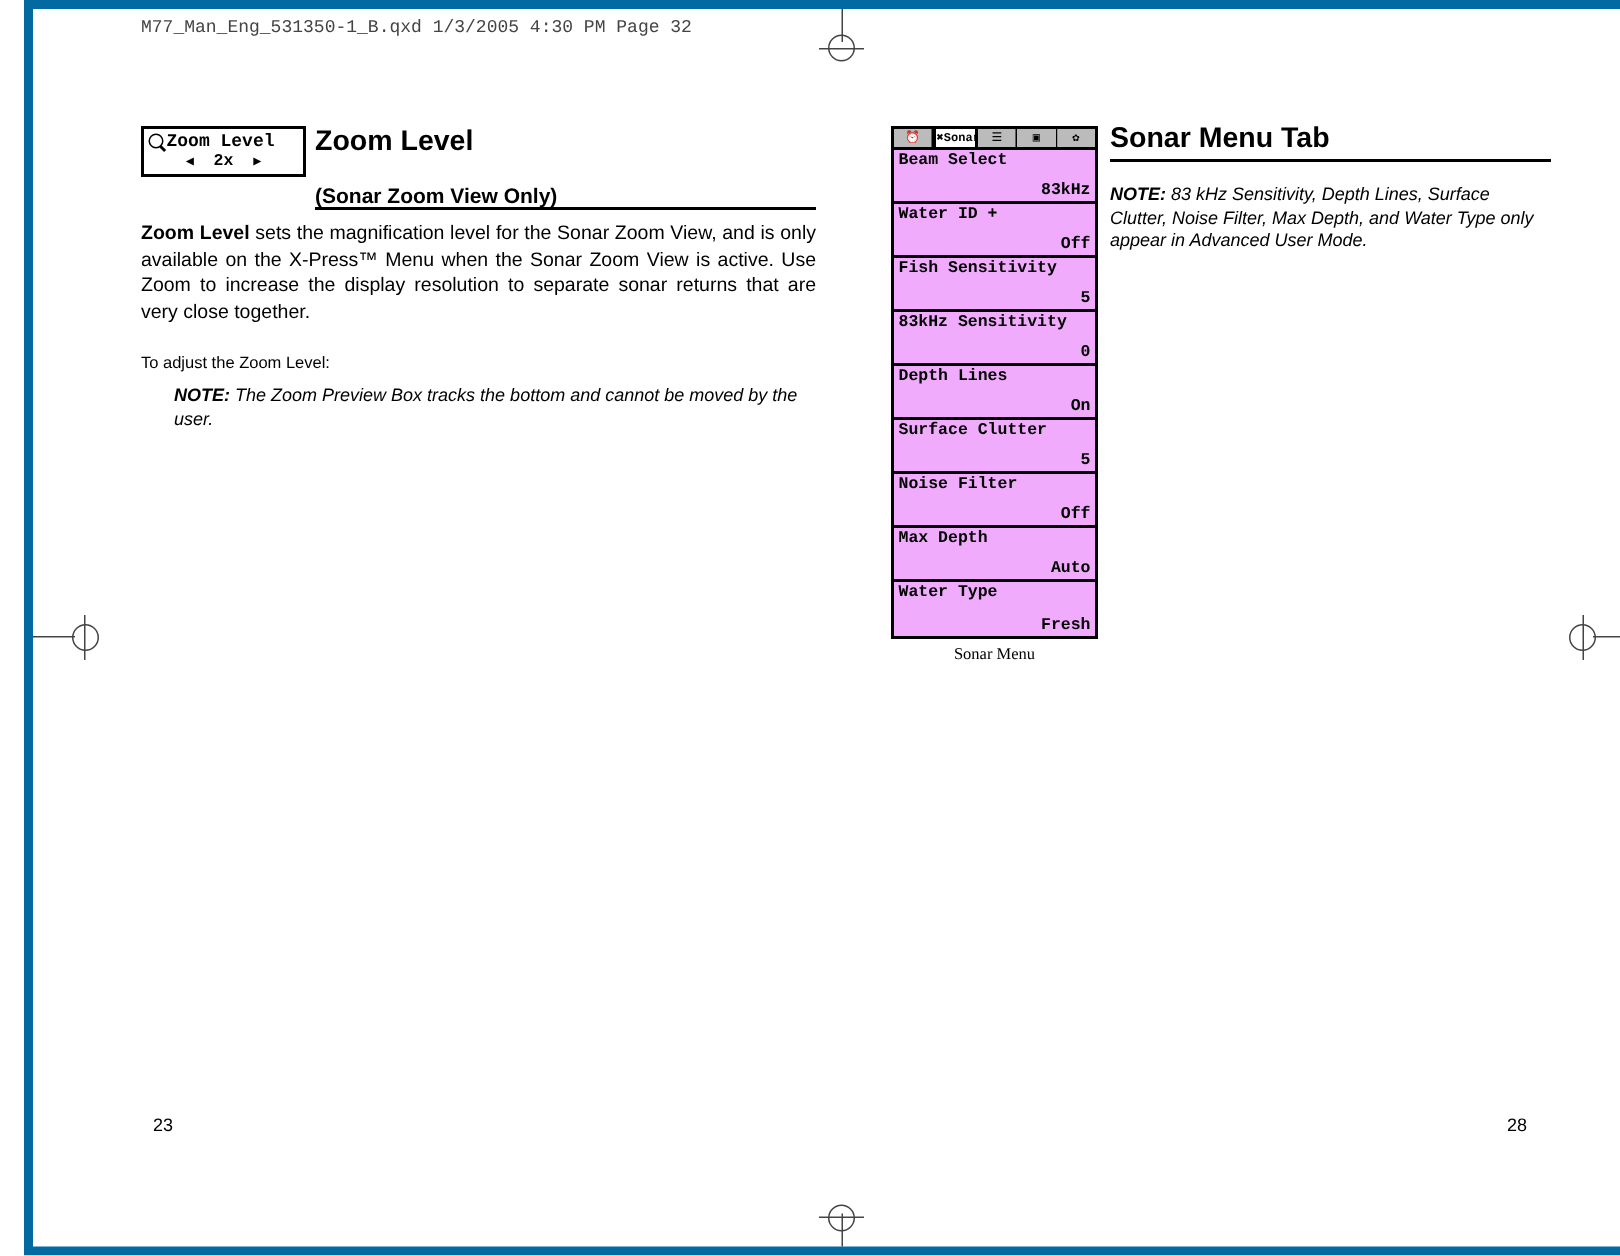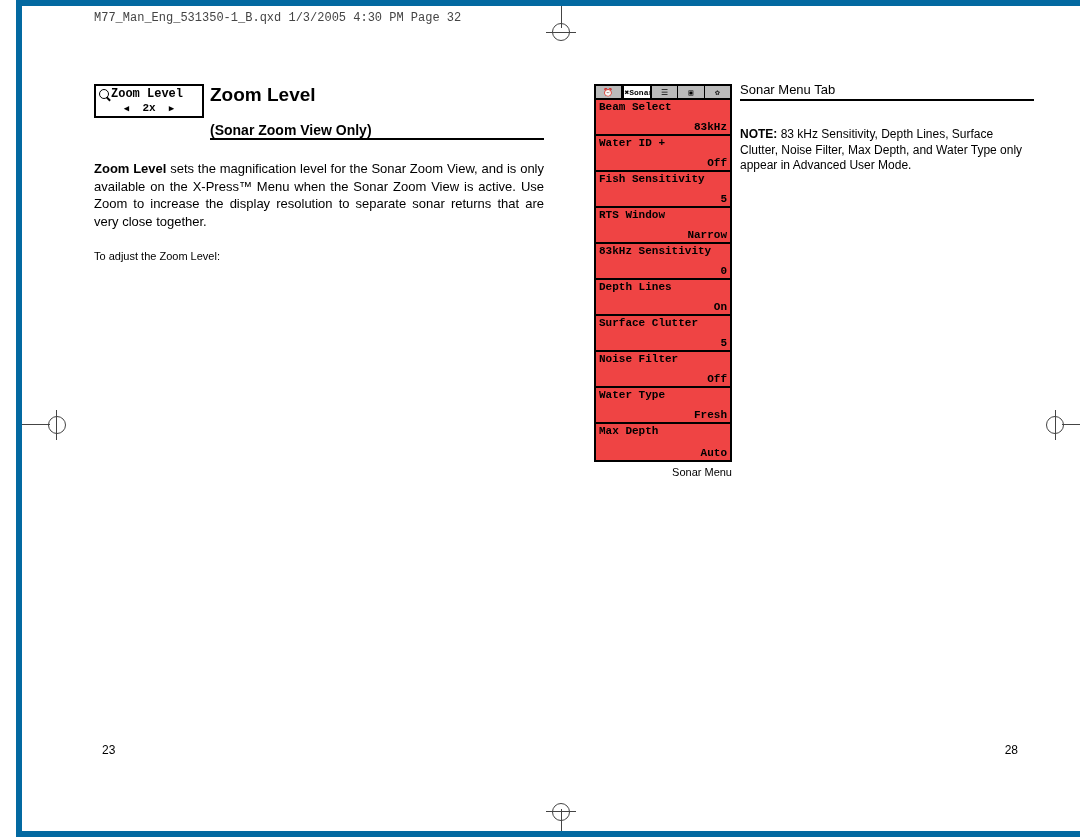--- a/index.html
+++ b/index.html
@@ -26,43 +26,43 @@
 .zoom-badge { display: inline-block; width: 110px; height: 34px; border: 2px solid #000; vertical-align: top; margin-right: 6px; }
 .zoom-badge-top { font-weight: bold; font-size: 12px; padding: 1px 3px; font-family: "Courier New", monospace; }
 .zoom-badge-bot { font-size: 11px; text-align: center; font-weight: bold; font-family: "Courier New", monospace; }
 .zoom-badge-bot .tri { font-size: 9px; }
 
 .h1 { font-weight: 900; font-size: 19px; display: inline-block; vertical-align: top; }
 .subtitle { font-weight: 900; font-size: 14px; border-bottom: 2px solid #000; display: block; margin-top: 16px; }
 .header-row { display: flex; align-items: flex-start; }
 .header-text { flex: 1; }
 
-.body-text { font-size: 13px; line-height: 1.35; text-align: justify; margin-top: 20px; }
+.body-text { font-size: 13px; line-height: 1.35; text-align: justify; margin-top: 6px; }
 .bold { font-weight: bold; }
 .step-head { font-weight: normal; font-size: 11px; margin-top: 20px; }
 .steps { font-size: 13px; line-height: 1.4; margin-top: 6px; padding-left: 22px; }
 .steps li { margin-bottom: 8px; padding-left: 4px; }
 .note { font-style: italic; font-size: 12px; margin-top: 8px; padding-left: 22px; line-height: 1.3; }
 .note .nb { font-weight: bold; }
 
 .right-header { display: flex; align-items: flex-start; }
 .sonar-device { width: 138px; border: 2px solid #000; margin-right: 8px; font-family: "Courier New", monospace; }
 .sonar-tabs { display: flex; height: 14px; border-bottom: 2px solid #000; }
 .sonar-tab { flex: 1; border-right: 1px solid #000; background: #bbb; font-size: 8px; text-align: center; line-height: 14px; overflow: hidden; }
 .sonar-tab.active { background: #fff; font-weight: bold; border-right: 2px solid #000; border-left: 2px solid #000; }
 .sonar-tab:last-child { border-right: none; }
-.sonar-row { height: 36px; border-bottom: 2px solid #000; background: #ef4444; position: relative; }
+.sonar-row { height: 36px; border-bottom: 2px solid #000; background: #f0abfc; position: relative; }
 .sonar-row:last-child { border-bottom: none; }
 .sonar-label { font-size: 11px; font-weight: bold; position: absolute; top: 1px; left: 3px; }
 .sonar-value { font-size: 11px; font-weight: bold; position: absolute; bottom: 1px; right: 3px; }
-.sonar-caption { font-size: 11px; text-align: right; margin-top: 4px; width: 138px; }
+.sonar-caption { font-size: 11px; text-align: center; margin-top: 4px; width: 138px; font-family: Liberation Serif, serif; }
 
-.right-title { font-weight: 400; font-size: 13px; border-bottom: 2px solid #000; display: block; flex: 1; padding-bottom: 2px; margin-top: -2px; }
+.right-title { font-weight: 700; font-size: 19px; border-bottom: 2px solid #000; display: block; flex: 1; padding-bottom: 2px; margin-top: -2px; }
 .right-body { font-size: 13px; line-height: 1.35; text-align: justify; margin-top: 6px; }
-.right-note { font-size: 12px; margin-top: 26px; line-height: 1.3; }
+.right-note { font-style: italic; font-size: 12px; margin-top: 14px; line-height: 1.3; }
 .right-text-col { flex: 1; }
 
 .page-no { position: absolute; bottom: 74px; font-size: 12px; }
 .page-no.left { left: 80px; }
 .page-no.right { right: 72px; }
 
 .mag-icon { display: inline-block; width: 10px; height: 10px; border: 1.5px solid #000; border-radius: 50%; position: relative; vertical-align: middle; margin-right: 2px; }
 .mag-icon::after { content: ""; position: absolute; width: 5px; height: 1.5px; background: #000; transform: rotate(45deg); bottom: -2px; right: -3px; }
 </style>
 </head>
@@ -91,20 +91,21 @@
         <div class="zoom-badge-top"><span class="mag-icon"></span><span>Zoom Level</span></div>
         <div class="zoom-badge-bot"><span class="tri">◀</span>&nbsp;&nbsp;<span>2x</span>&nbsp;&nbsp;<span class="tri">▶</span></div>
       </div>
       <div class="header-text">
         <span class="h1">Zoom Level</span>
         <span class="subtitle">(Sonar Zoom View Only)</span>
       </div>
     </div>
     <p class="body-text"><span class="bold">Zoom Level</span><span> sets the magnification level for the Sonar Zoom View, and is only available on the X-Press™ Menu when the Sonar Zoom View is active. Use Zoom to increase the display resolution to separate sonar returns that are very close together.</span></p>
     <p class="step-head">To adjust the Zoom Level:</p>
+    <p class="note"><span class="nb">NOTE:</span><span> The Zoom Preview Box tracks the bottom and cannot be moved by the user.</span></p>
   </div>
 
   <div class="right-page">
     <div class="right-header">
       <div>
         <div class="sonar-device">
           <div class="sonar-tabs">
             <div class="sonar-tab">⏰</div>
             <div class="sonar-tab active">✖<span>Sonar</span></div>
             <div class="sonar-tab">☰</div>
@@ -118,46 +119,42 @@
               </div>
               <div class="sonar-row">
                 <span class="sonar-label">Water ID +</span>
                 <span class="sonar-value">Off</span>
               </div>
               <div class="sonar-row">
                 <span class="sonar-label">Fish Sensitivity</span>
                 <span class="sonar-value">5</span>
               </div>
               <div class="sonar-row">
-                <span class="sonar-label">RTS Window</span>
-                <span class="sonar-value">Narrow</span>
-              </div>
-              <div class="sonar-row">
                 <span class="sonar-label">83kHz Sensitivity</span>
                 <span class="sonar-value">0</span>
               </div>
               <div class="sonar-row">
                 <span class="sonar-label">Depth Lines</span>
                 <span class="sonar-value">On</span>
               </div>
               <div class="sonar-row">
                 <span class="sonar-label">Surface Clutter</span>
                 <span class="sonar-value">5</span>
               </div>
               <div class="sonar-row">
                 <span class="sonar-label">Noise Filter</span>
                 <span class="sonar-value">Off</span>
               </div>
               <div class="sonar-row">
+                <span class="sonar-label">Max Depth</span>
+                <span class="sonar-value">Auto</span>
+              </div>
+              <div class="sonar-row">
                 <span class="sonar-label">Water Type</span>
                 <span class="sonar-value">Fresh</span>
-              </div>
-              <div class="sonar-row">
-                <span class="sonar-label">Max Depth</span>
-                <span class="sonar-value">Auto</span>
               </div>
             </div>
         </div>
         <div class="sonar-caption">Sonar Menu</div>
       </div>
       <div class="right-text-col">
         <span class="right-title">Sonar Menu Tab</span>
         <p class="right-note"><span class="nb bold">NOTE:</span><span> 83 kHz Sensitivity, Depth Lines, Surface Clutter, Noise Filter, Max Depth, and Water Type only appear in Advanced User Mode.</span></p>
       </div>
     </div>

